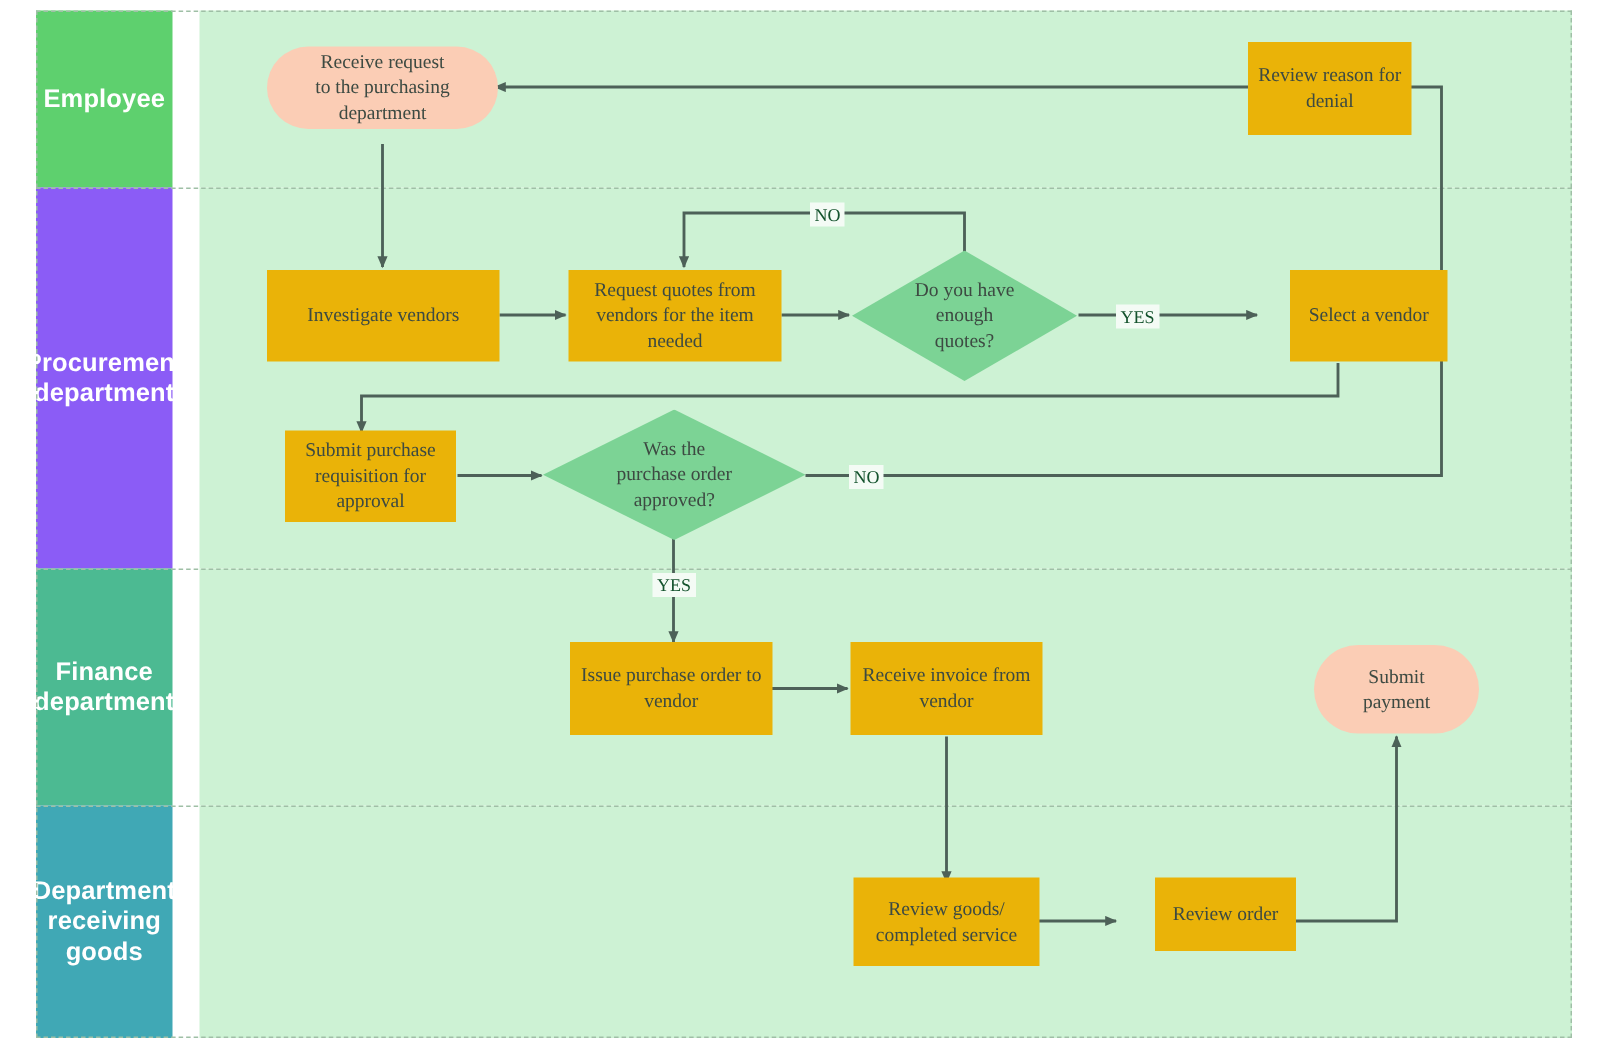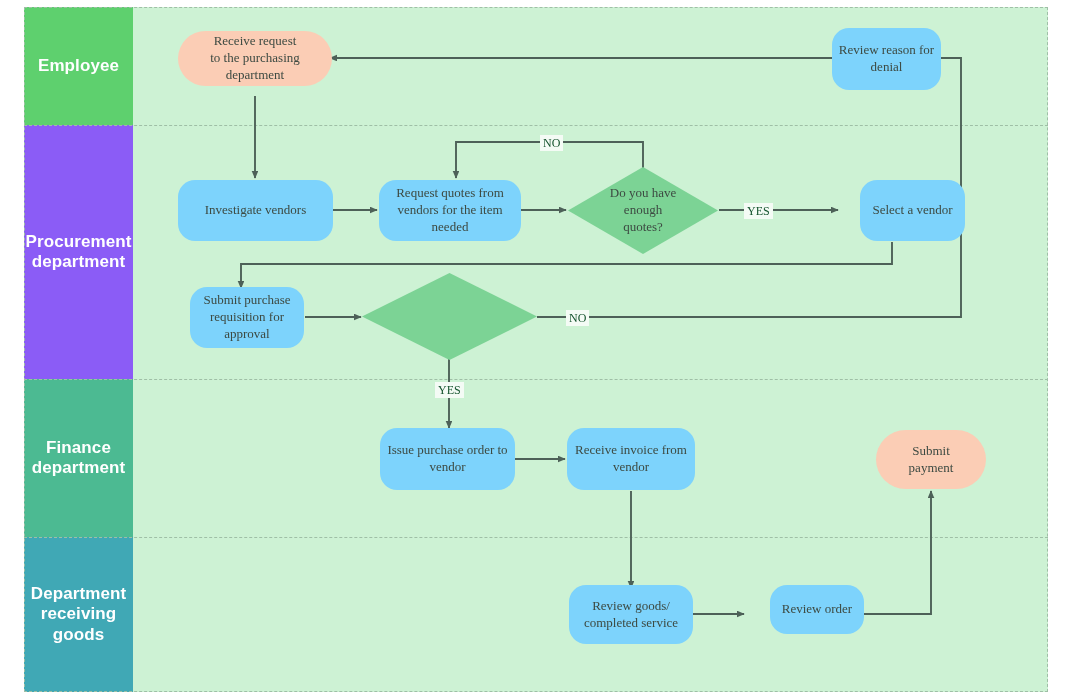--- a/index.html
+++ b/index.html
@@ -33,21 +33,21 @@
     position: absolute;
     left: 0;
     width: 1024px;
     box-sizing: border-box;
   }
 
   .lane-header {
     position: absolute;
     left: 0;
     top: 0;
-    width: 109px;
+    width: 91px;
     height: 100%;
     display: flex;
     align-items: center;
     justify-content: center;
     box-sizing: border-box;
     padding: 4px;
   }
 
   .lane-header-label {
     color: #ffffff;
@@ -110,22 +110,21 @@
   .node-label {
     font-family: "Liberation Serif", serif;
     font-size: 13px;
     line-height: 1.30;
     color: #3d4a42;
     white-space: pre-line;
     padding: 0 6px;
   }
 
   .node-process {
-    background: #7dd3fc;
-    border-radius: 17px;
+    background: #eab308;
   }
 
   .node-terminator {
     background: #fbcdb5;
     border-radius: 42px;
   }
 
   .node-decision {
     background: transparent;
   }
@@ -269,20 +268,23 @@
   </div>
 
   <div class="node node-process" style="left:190px; top:287px; width:114px; height:61px;">
     <div class="node-label">Submit purchase
 requisition for
 approval</div>
   </div>
 
   <div class="node node-decision" style="left:362px; top:273px; width:175px; height:87px;">
     <div class="diamond-shape"></div>
+    <div class="node-label">Was the
+purchase order
+approved?</div>
   </div>
 
   <div class="node node-process" style="left:380px; top:428px; width:135px; height:62px;">
     <div class="node-label">Issue purchase order to
 vendor</div>
   </div>
 
   <div class="node node-process" style="left:567px; top:428px; width:128px; height:62px;">
     <div class="node-label">Receive invoice from
 vendor</div>

